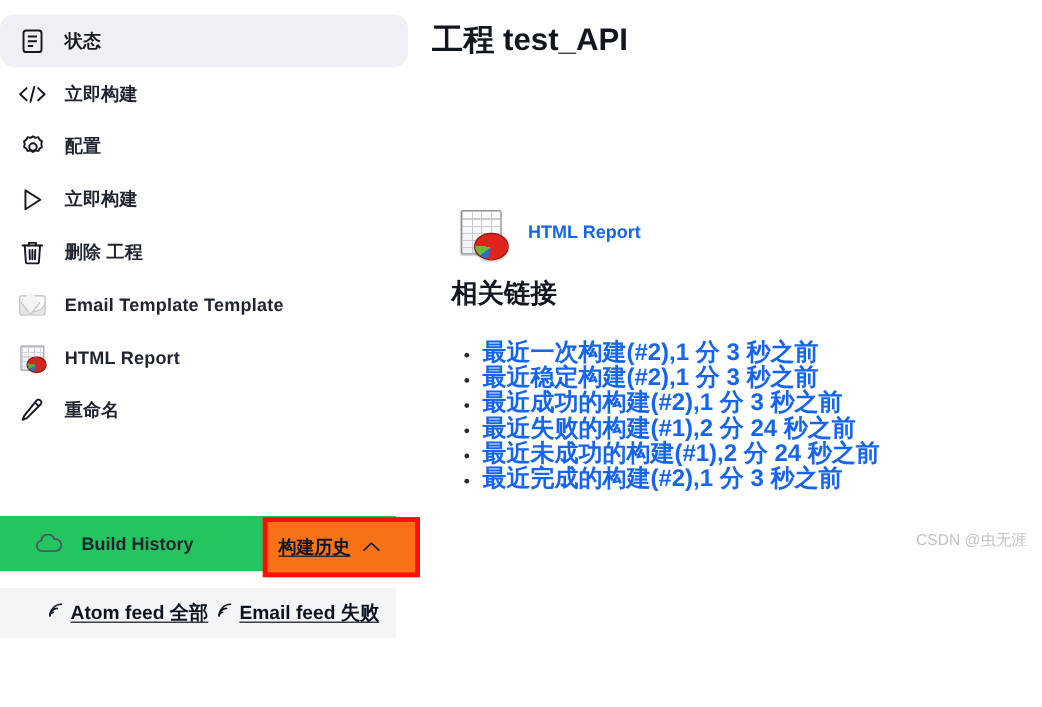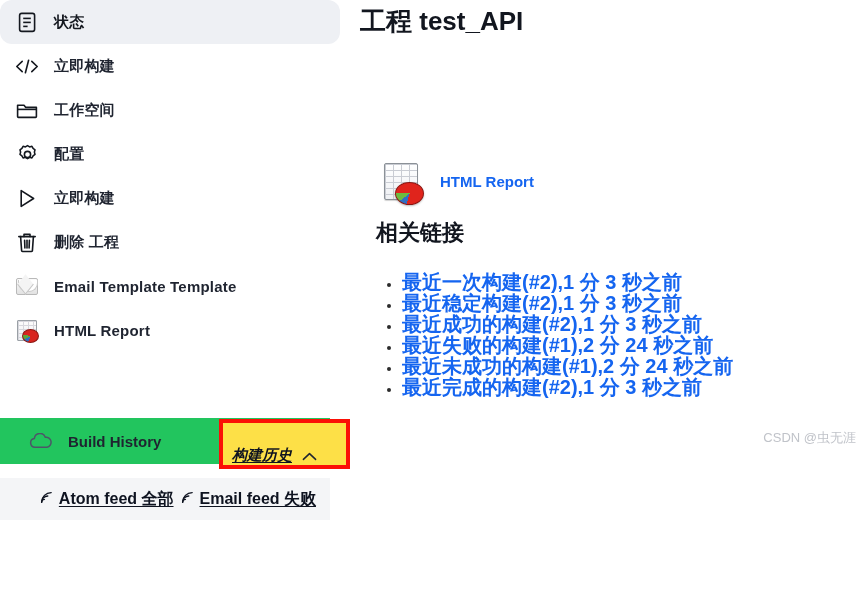--- a/index.html
+++ b/index.html
@@ -7,20 +7,21 @@
     margin: 0; padding: 0;
     width: 868px; height: 589px;
     background: #ffffff;
     font-family: "Liberation Sans", "DejaVu Sans", sans-serif;
     overflow: hidden;
   }
   #page {
     position: relative;
     width: 868px; height: 462px;
     background: #ffffff;
+    margin-top: 12px;
   }
 
   
   #sidebar {
     position: absolute;
     left: 0; top: 0;
     width: 340px;
     height: 520px;
   }
   .nav-list {
@@ -119,25 +120,24 @@
   .bh-label {
     font-size: 15px;
     font-weight: bold;
     color: #1f2430;
   }
   #bh-highlight {
     position: absolute;
     left: 219px; top: 419px;
     width: 131px; height: 50px;
     border: 4px solid #fb0f06;
-    background: #fde047;
-    display: flex;
-    align-items: flex-end;
+    background: #f97316;
+    display: flex;
+    align-items: center;
     padding-left: 9px;
-    font-style: italic;
   }
   #bh-highlight .bh-link {
     font-size: 15px;
     font-weight: bold;
     color: #0e1320;
     text-decoration: underline;
     text-underline-offset: 2px;
     cursor: pointer;
   }
   #bh-highlight .chev {
@@ -285,29 +285,20 @@
         <span class="nav-icon">
           <svg width="24" height="17" viewBox="0 0 24 17" fill="none" stroke="#14181f" stroke-width="1.6" stroke-linecap="round" stroke-linejoin="round">
             <polyline points="7.2,3.4 1.8,8.5 7.2,13.6"></polyline>
             <polyline points="16.8,3.4 22.2,8.5 16.8,13.6"></polyline>
             <line x1="13.6" y1="2.2" x2="10.4" y2="14.8"></line>
           </svg>
         </span>
         <span class="nav-label">立即构建</span>
       </li>
 
-      <li class="nav-item">
-        <span class="nav-icon">
-          <svg width="22" height="19" viewBox="0 0 22 19" fill="none" stroke="#14181f" stroke-width="1.6" stroke-linejoin="round">
-            <path d="M1.6 15.6 V4.2 h6.4 l1.8 2.2 h10.6 v9.2 a0.8 0.8 0 0 1 -0.8 0.8 H2.4 a0.8 0.8 0 0 1 -0.8 -0.8 z"></path>
-            <line x1="1.6" y1="8.4" x2="20.4" y2="8.4"></line>
-          </svg>
-        </span>
-        <span class="nav-label">工作空间</span>
-      </li>
 
       <li class="nav-item">
         <span class="nav-icon">
           <svg width="21" height="21" viewBox="0 0 21 21" fill="none" stroke="#14181f" stroke-width="1.6" stroke-linejoin="round">
             <path d="M10.5 1.6 l2.1 1.3 2.3 -0.6 1.2 2.1 1.9 1.4 -0.6 2.3 0.6 2.3 -1.9 1.4 -1.2 2.1 -2.3 -0.6 -2.1 1.3 -2.1 -1.3 -2.3 0.6 -1.2 -2.1 -1.9 -1.4 0.6 -2.3 -0.6 -2.3 1.9 -1.4 1.2 -2.1 2.3 0.6 z"></path>
             <circle cx="10.5" cy="10.5" r="3.1"></circle>
           </svg>
         </span>
         <span class="nav-label">配置</span>
       </li>
@@ -342,20 +333,29 @@
         <span class="nav-label">Email Template Template</span>
       </li>
 
       <li class="nav-item">
         <span class="nav-icon">
           <span class="icon-report"></span>
         </span>
         <span class="nav-label">HTML Report</span>
       </li>
 
+      <li class="nav-item">
+        <span class="nav-icon">
+          <svg width="20" height="20" viewBox="0 0 20 20" fill="none" stroke="#14181f" stroke-width="1.6" stroke-linejoin="round">
+            <path d="M13.4 1.8 a2.3 2.3 0 0 1 3.3 3.3 L5.4 16.4 1.8 17.9 3.3 14.3 z"></path>
+            <line x1="12.1" y1="3.3" x2="15.2" y2="6.4"></line>
+          </svg>
+        </span>
+        <span class="nav-label">重命名</span>
+      </li>
     </ul>
 
     <div id="build-history-row">
       <span class="nav-icon">
         <svg width="24" height="17" viewBox="0 0 24 17" fill="none" stroke="#4d5668" stroke-width="1.5" stroke-linejoin="round">
           <path d="M6 14.2 a4.4 4.4 0 0 1 -0.6 -8.75 a5.6 5.6 0 0 1 10.9 -1.1 a4.3 4.3 0 0 1 1.6 9.85 z"></path>
         </svg>
       </span>
       <span class="bh-label">Build History</span>
     </div>

